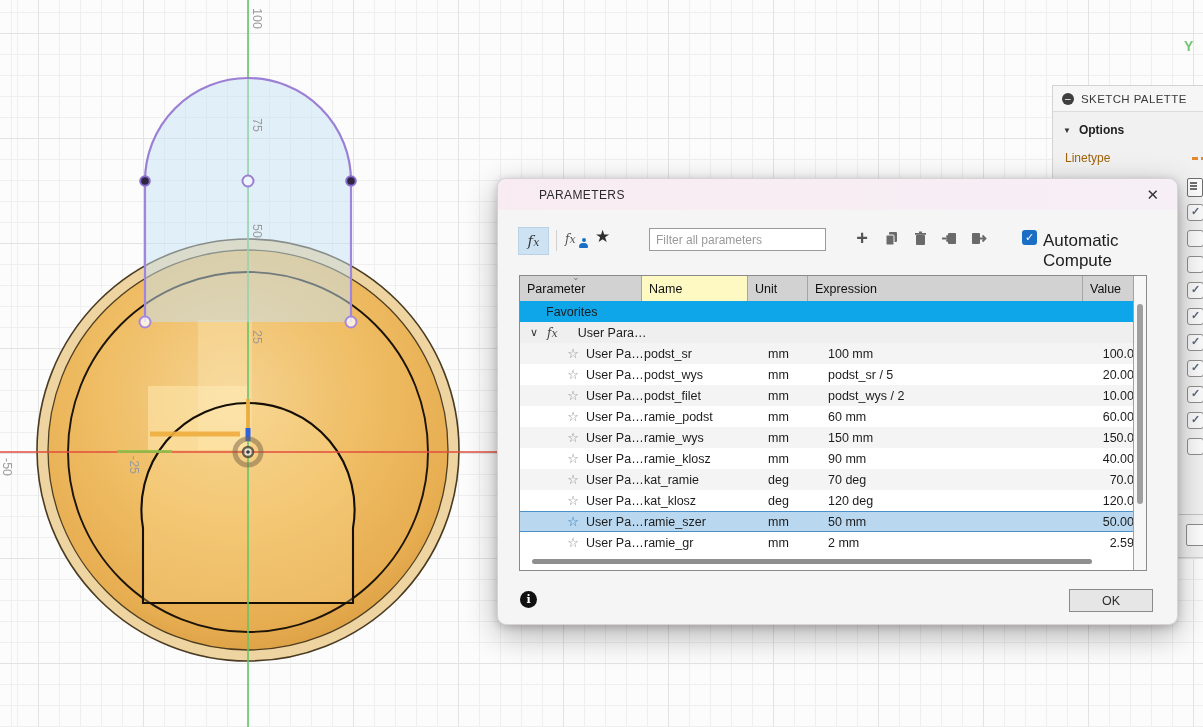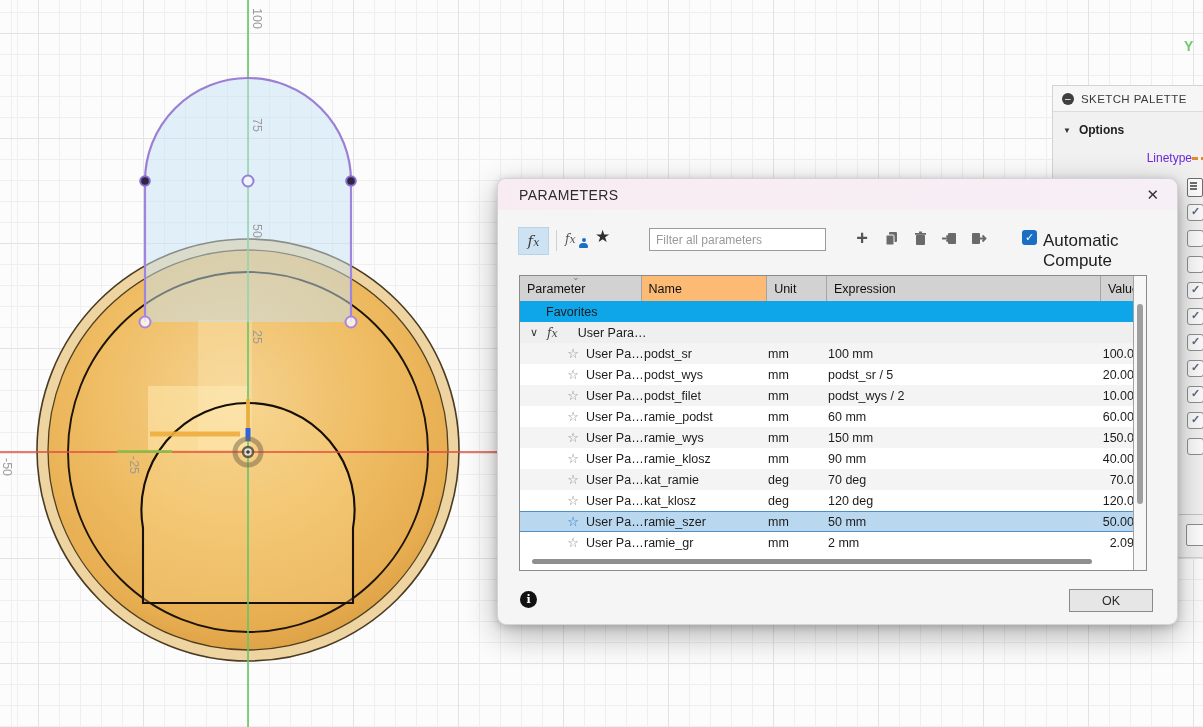--- a/index.html
+++ b/index.html
@@ -19,38 +19,38 @@
 
   
   .palette{position:absolute;left:1052px;top:85px;width:151px;height:471px;
     background:#f1f1f1;border:1px solid #d3d3d3;border-right:none;z-index:5;font-size:12px;color:#333;}
   .palette-header{height:25px;display:flex;align-items:center;gap:7px;padding:0 9px;
     background:#f6f6f6;border-bottom:1px solid #dcdcdc;letter-spacing:.4px;font-size:11.5px;color:#3a3a3a;}
   .collapse-dot{width:12px;height:12px;border-radius:50%;background:#3f3f3f;color:#fff;
     display:flex;align-items:center;justify-content:center;font-size:10px;line-height:1;}
   .palette-options{display:flex;align-items:center;gap:8px;padding:11px 10px 6px 10px;font-weight:bold;font-size:12px;color:#222;}
   .palette-options .tri{font-size:8px;color:#333;}
-  .palette-row-linetype{display:flex;align-items:center;justify-content:flex-end;padding:8px 0 6px 12px;color:#6d28d9;}
+  .palette-row-linetype{display:flex;align-items:center;justify-content:space-between;padding:8px 0 6px 12px;color:#a16207;}
   .linetype-glyph{width:16px;height:3px;margin-right:-4px;
     background:repeating-linear-gradient(90deg,#e0892f 0 6px,transparent 6px 9px,#e0892f 9px 11px,transparent 11px 14px);}
   .pal-doc{position:absolute;left:134px;top:92px;width:14px;height:17px;background:#fbfbfb;border:1.4px solid #6e6e6e;border-radius:2px;}
   .pal-doc:before{content:"";position:absolute;left:2px;top:3px;width:7px;height:1.5px;background:#6e6e6e;box-shadow:0 3px 0 #6e6e6e,0 6px 0 #6e6e6e;}
   .pal-check{position:absolute;left:134px;width:15px;height:15px;border:1.4px solid #8e8e8e;
     border-radius:3px;background:#fafafa;color:#5a6b7e;font-size:11px;line-height:13px;text-align:center;font-weight:bold;}
   .pal-divider{position:absolute;left:126px;top:428px;width:25px;height:1px;background:#c4c4c4;}
   .pal-partial-btn{position:absolute;left:133px;top:438px;width:30px;height:20px;background:#fdfdfd;border:1px solid #8d8d8d;border-radius:2px;}
 
   
   .dialog{position:absolute;left:497px;top:178px;width:681px;height:447px;z-index:10;
     background:#f6f5f6;border-radius:9px;box-shadow:0 10px 32px rgba(0,0,0,.30),0 2px 8px rgba(0,0,0,.18);
     border:1px solid #d8d2d6;box-sizing:border-box;}
   .dlg-header{height:31px;border-radius:9px 9px 0 0;
     background:linear-gradient(90deg,#f8ecf2 0%,#f7eef4 55%,#f6eff5 100%);
     display:flex;align-items:center;padding:0 14px 0 21px;}
-  .dlg-title{font-size:14px;color:#2b2b2b;letter-spacing:.4px;}
+  .dlg-title{font-size:12px;color:#2b2b2b;letter-spacing:.4px;margin-left:20px;}
   .dlg-close{margin-left:auto;font-size:15px;color:#333;cursor:default;line-height:1;padding:2px 4px;}
 
   .dlg-toolbar{position:absolute;left:0;top:44px;width:100%;height:36px;}
   .fx-btn{position:absolute;left:20px;top:4px;width:29px;height:26px;background:#cde2f2;border:1px solid #b9d2e6;
     display:flex;align-items:center;justify-content:center;}
   .fx-glyph{font-family:"DejaVu Serif",serif;font-style:italic;font-size:15px;color:#3c3c3c;}
   .fx-glyph .sub{font-size:11px;}
   .tb-sep{position:absolute;left:58px;top:7px;width:1px;height:21px;background:#cfcfcf;}
   .fx-user{position:absolute;left:67px;top:6px;width:26px;height:22px;}
   .fx-user .fx-glyph{font-size:12px;color:#555;}
@@ -66,21 +66,21 @@
   .auto-chk{position:absolute;left:524px;top:7px;width:15px;height:15px;background:#1a6fc4;border-radius:3px;
     color:#fff;font-size:11px;line-height:15px;text-align:center;}
   .auto-label{position:absolute;left:545px;top:8px;font-size:17px;color:#1d1d1d;}
 
   
   .ptable{position:absolute;left:21px;top:96px;width:628px;height:296px;background:#fff;
     border:1px solid #8a8a8a;box-sizing:border-box;overflow:hidden;}
   .thead{display:flex;height:25px;background:#d2d2d2;border-bottom:1px solid #8f8f8f;font-size:12.5px;color:#101010;}
   .th{display:flex;align-items:center;padding:0 7px;border-right:1px solid #a5a5a5;box-sizing:border-box;position:relative;}
   .th-param{width:122px;}
-  .th-name{width:126px;background:#fdba74;}
+  .th-name{width:106px;background:#fef9c3;}
   .th-unit{width:60px;}
   .th-expr{width:275px;}
   .th-val{flex:1;border-right:none;}
   .sort-arrow{position:absolute;left:52px;top:-4px;font-size:9px;color:#777;}
   .rows{position:absolute;left:0;top:25px;width:614px;}
   .prow{display:flex;align-items:center;height:21px;font-size:12.5px;color:#1c1c1c;background:#fff;box-sizing:border-box;}
   .prow:nth-child(odd){background:#f4f4f4;}
   .prow.grp{background:#efefef;}
   .prow.fav{background:#0ea5e9;}
   .prow.sel{background:#b9d8f0;border-top:1px solid #4d90c8;border-bottom:1px solid #4d90c8;}
@@ -349,21 +349,21 @@
             <span class="c-unit">mm</span>
             <span class="c-expr">50 mm</span>
             <span class="c-val">50.00</span>
           </div>
           <div class="prow">
             <span class="star">☆</span>
             <span class="c-param">User Pa…</span>
             <span class="c-name">ramie_gr</span>
             <span class="c-unit">mm</span>
             <span class="c-expr">2 mm</span>
-            <span class="c-val">2.09</span>
+            <span class="c-val">2.59</span>
           </div>
         </div>
 
       <div class="vscroll">
         <div class="vthumb"></div>
       </div>
       <div class="hscroll"></div>
     </div>
 
     <div class="info-dot">i</div>

